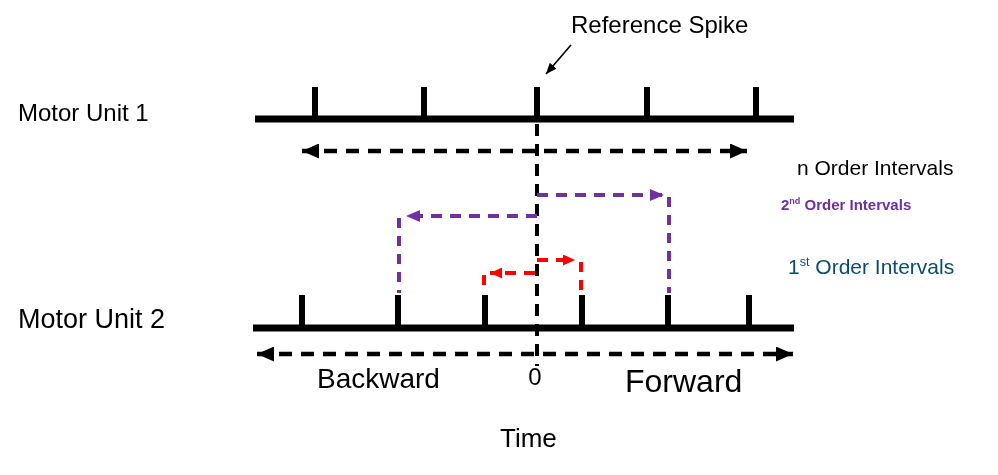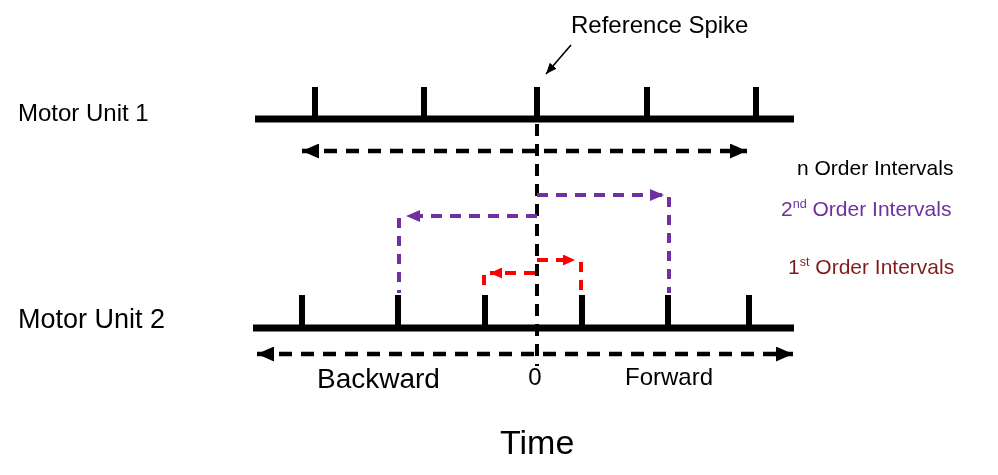--- a/index.html
+++ b/index.html
@@ -14,26 +14,26 @@
   .lbl{
     position:absolute;
     color:#000000;
     white-space:nowrap;
     line-height:1.1;
   }
   #lbl-ref   {left:571px;top:12px; font-size:24px;}
   #lbl-mu1   {left:18px; top:100px;font-size:24px;}
   #lbl-mu2   {left:18px; top:305px;font-size:27px;}
   #lbl-n     {left:797px;top:156px;font-size:21px;}
-  #lbl-2nd   {left:781px;top:197px;font-size:21px;}
+  #lbl-2nd   {left:781px;top:197px;font-size:15px;font-weight:bold;}
   #lbl-1st   {left:788px;top:255px;font-size:21px;}
   #lbl-back  {left:317px;top:364px;font-size:28px;}
   #lbl-zero  {left:522px;top:364px;font-size:24px;width:26px;text-align:center;}
-  #lbl-fwd   {left:625px;top:364px;font-size:24px;}
-  #lbl-time  {left:500px;top:424px;font-size:34px;}
+  #lbl-fwd   {left:625px;top:364px;font-size:32px;}
+  #lbl-time  {left:500px;top:424px;font-size:26px;}
   .lbl sup{font-size:60%;vertical-align:super;}
 </style>
 </head>
 <body>
 
 <div class="stage">
 
   <svg id="diagram-svg" width="998" height="475" viewBox="0 0 998 475">
       <defs>
         <marker id="mk-axis" markerUnits="userSpaceOnUse" markerWidth="18" markerHeight="15" refX="17" refY="7.5" orient="auto-start-reverse">
@@ -89,19 +89,19 @@
     </svg>
 
   <div class="lbl" id="lbl-ref">Reference Spike</div>
   <div class="lbl" id="lbl-mu1">Motor Unit 1</div>
   <div class="lbl" id="lbl-mu2">Motor Unit 2</div>
 
   <div class="lbl" id="lbl-n">n Order Intervals</div>
 
   <div class="lbl" id="lbl-2nd" style="color: rgb(112, 48, 160);"><span>2</span><sup>nd</sup><span> Order Intervals</span></div>
 
-  <div class="lbl" id="lbl-1st" style="color: #7f1d1d;"><span>1</span><sup>st</sup><span> Order Intervals</span></div>
+  <div class="lbl" id="lbl-1st" style="color: #0c4a6e;"><span>1</span><sup>st</sup><span> Order Intervals</span></div>
 
   <div class="lbl" id="lbl-back">Backward</div>
   <div class="lbl" id="lbl-zero">0</div>
   <div class="lbl" id="lbl-fwd">Forward</div>
   <div class="lbl" id="lbl-time">Time</div>
 </div>
 
 </body></html>

